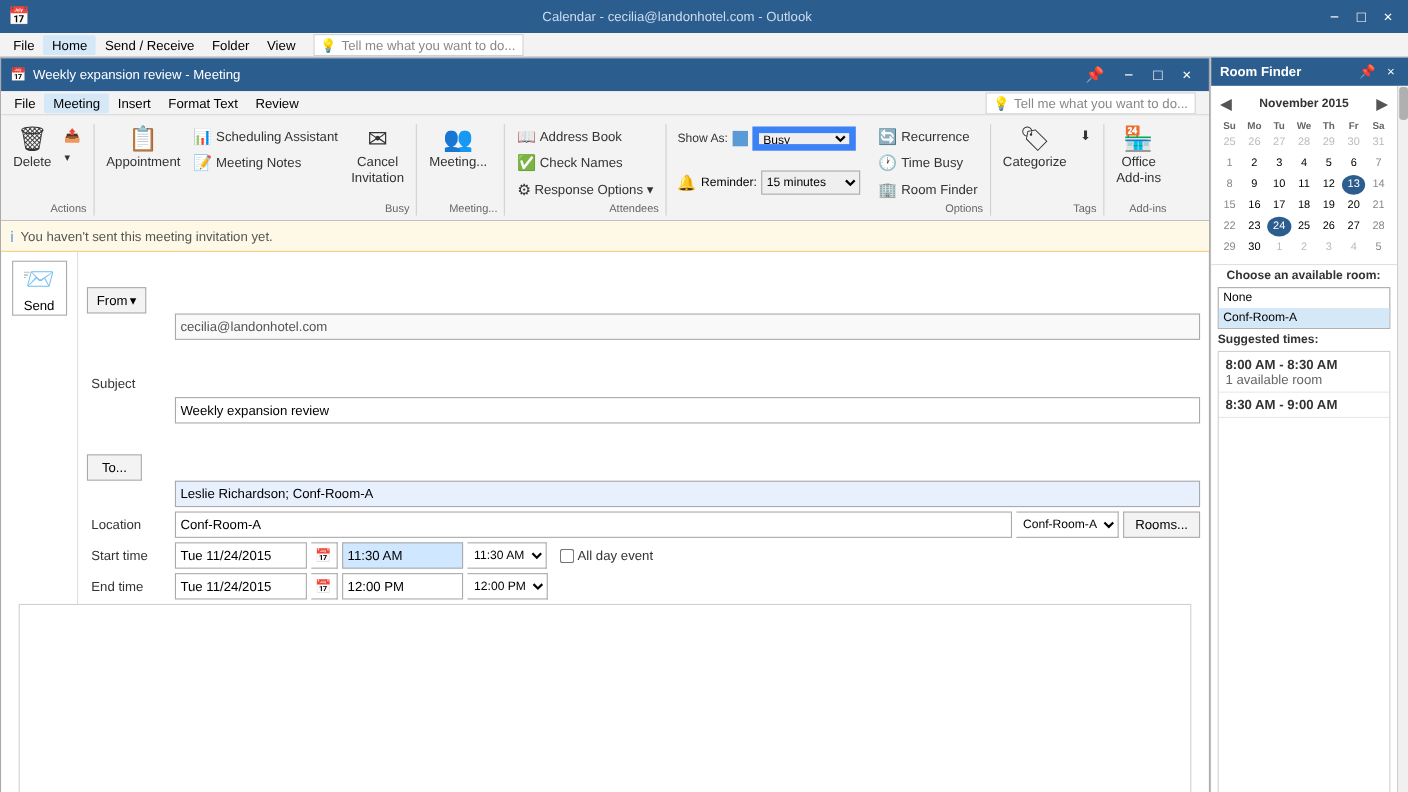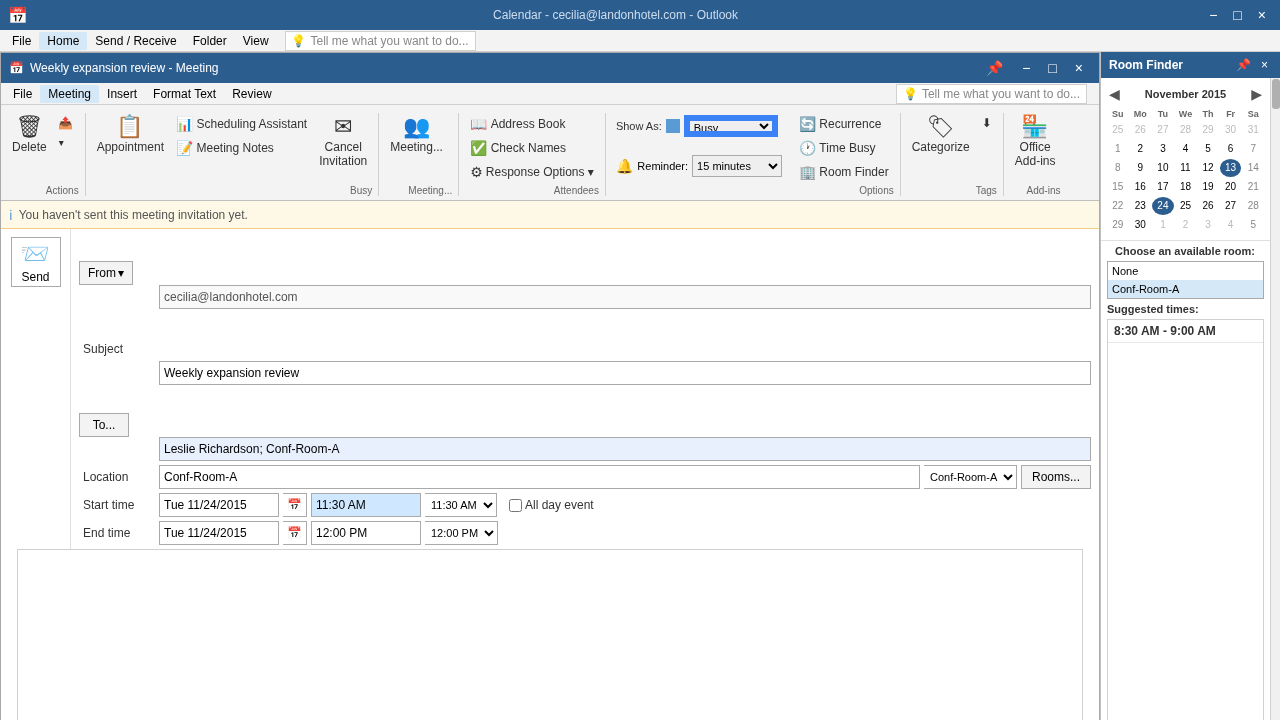--- a/index.html
+++ b/index.html
@@ -657,20 +657,24 @@
 
           <div class="room-chooser-label">Choose an available room:</div>
           <div class="room-list">
             <div class="room-list-item">None</div>
             <div class="room-list-item selected">Conf-Room-A</div>
           </div>
 
           <div class="suggested-label">Suggested times:</div>
           <div class="suggested-scroll">
             <div class="suggested-item">
+              <div class="suggested-item-time">8:00 AM - 8:30 AM</div>
+              <div class="suggested-item-sub">1 available room</div>
+            </div>
+            <div class="suggested-item">
               <div class="suggested-item-time">8:30 AM - 9:00 AM</div>
               <div class="suggested-item-sub"></div>
             </div>
           </div>
 
         </div>
         <div class="scrollbar-v">
           <div class="scrollbar-thumb"></div>
         </div>
       </div>

